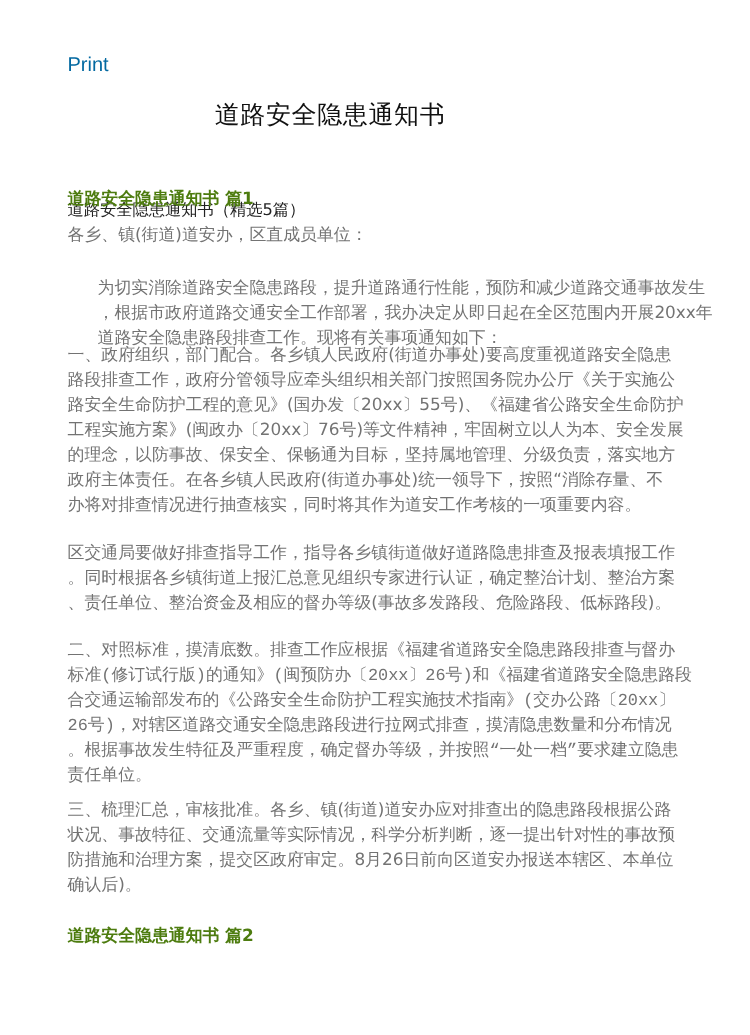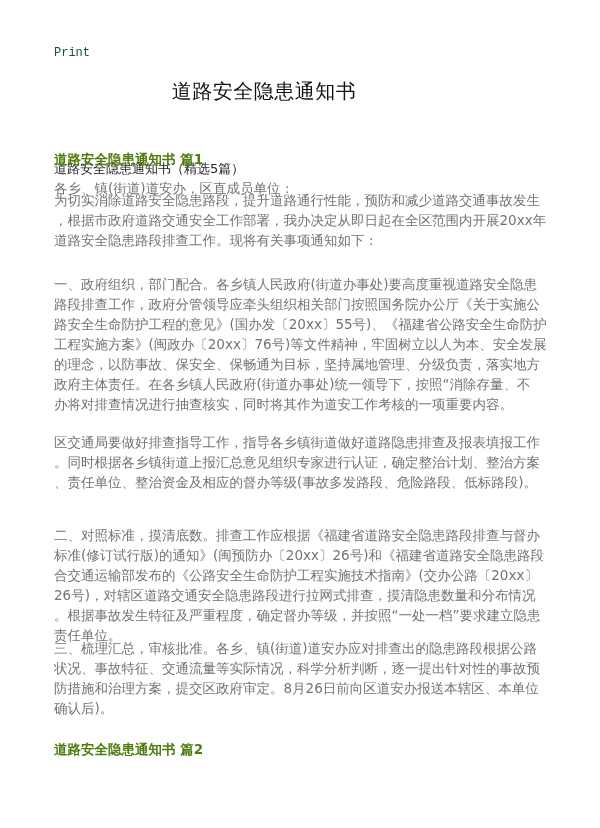--- a/index.html
+++ b/index.html
@@ -12,23 +12,23 @@
       height: 828px;
       overflow: hidden;
       position: relative;
       color: #1a1a1a;
       font-family: "DejaVu Sans", "Liberation Sans", sans-serif;
     }
     .print-label {
       position: absolute;
       left: 54px;
       top: 46px;
-      font-family: Liberation Mono, monospace;
-      font-size: 12px;
-      color: #14532d;
+      font-family: Liberation Sans, sans-serif;
+      font-size: 16px;
+      color: #0369a1;
       line-height: 14px;
     }
     .doc-title {
       position: absolute;
       left: 0;
       top: 78px;
       width: 528px;
       text-align: center;
       font-size: 20px;
       line-height: 26px;
@@ -74,21 +74,21 @@
 <h1 class="doc-title" style="margin:0;font-weight:normal;">道路安全隐患通知书</h1>
 
 <div class="subtitle">道路安全隐患通知书（精选5篇）</div>
 
 <div class="section-heading" style="top:150px;">道路安全隐患通知书 篇1</div>
 
 <div class="para" style="top:178px;">
   <span class="line">各乡、镇(街道)道安办，区直成员单位：</span>
 </div>
 
-<div class="para" style="top:190px;">
+<div class="para" style="top:220px;margin-left:24px;">
   <span class="line">为切实消除道路安全隐患路段，提升道路通行性能，预防和减少道路交通事故发生</span>
   <span class="line">，根据市政府道路交通安全工作部署，我办决定从即日起在全区范围内开展20xx年</span>
   <span class="line">道路安全隐患路段排查工作。现将有关事项通知如下：</span>
 </div>
 
 <div class="para" style="top:274px;">
   <span class="line">一、政府组织，部门配合。各乡镇人民政府(街道办事处)要高度重视道路安全隐患</span>
   <span class="line">路段排查工作，政府分管领导应牵头组织相关部门按照国务院办公厅《关于实施公</span>
   <span class="line">路安全生命防护工程的意见》(国办发〔20xx〕55号)、《福建省公路安全生命防护</span>
   <span class="line">工程实施方案》(闽政办〔20xx〕76号)等文件精神，牢固树立以人为本、安全发展</span>
@@ -96,21 +96,21 @@
   <span class="line">政府主体责任。在各乡镇人民政府(街道办事处)统一领导下，按照“消除存量、不</span>
   <span class="line">办将对排查情况进行抽查核实，同时将其作为道安工作考核的一项重要内容。</span>
 </div>
 
 <div class="para" style="top:432px;">
   <span class="line">区交通局要做好排查指导工作，指导各乡镇街道做好道路隐患排查及报表填报工作</span>
   <span class="line">。同时根据各乡镇街道上报汇总意见组织专家进行认证，确定整治计划、整治方案</span>
   <span class="line">、责任单位、整治资金及相应的督办等级(事故多发路段、危险路段、低标路段)。</span>
 </div>
 
-<div class="para" style="top:525px;">
+<div class="para" style="top:512px;font-family:Liberation Mono, monospace;">
   <span class="line">二、对照标准，摸清底数。排查工作应根据《福建省道路安全隐患路段排查与督办</span>
   <span class="line">标准(修订试行版)的通知》(闽预防办〔20xx〕26号)和《福建省道路安全隐患路段</span>
   <span class="line">合交通运输部发布的《公路安全生命防护工程实施技术指南》(交办公路〔20xx〕</span>
   <span class="line">26号)，对辖区道路交通安全隐患路段进行拉网式排查，摸清隐患数量和分布情况</span>
   <span class="line">。根据事故发生特征及严重程度，确定督办等级，并按照“一处一档”要求建立隐患</span>
   <span class="line">责任单位。</span>
 </div>
 
 <div class="para" style="top:638px;">
   <span class="line">三、梳理汇总，审核批准。各乡、镇(街道)道安办应对排查出的隐患路段根据公路</span>

